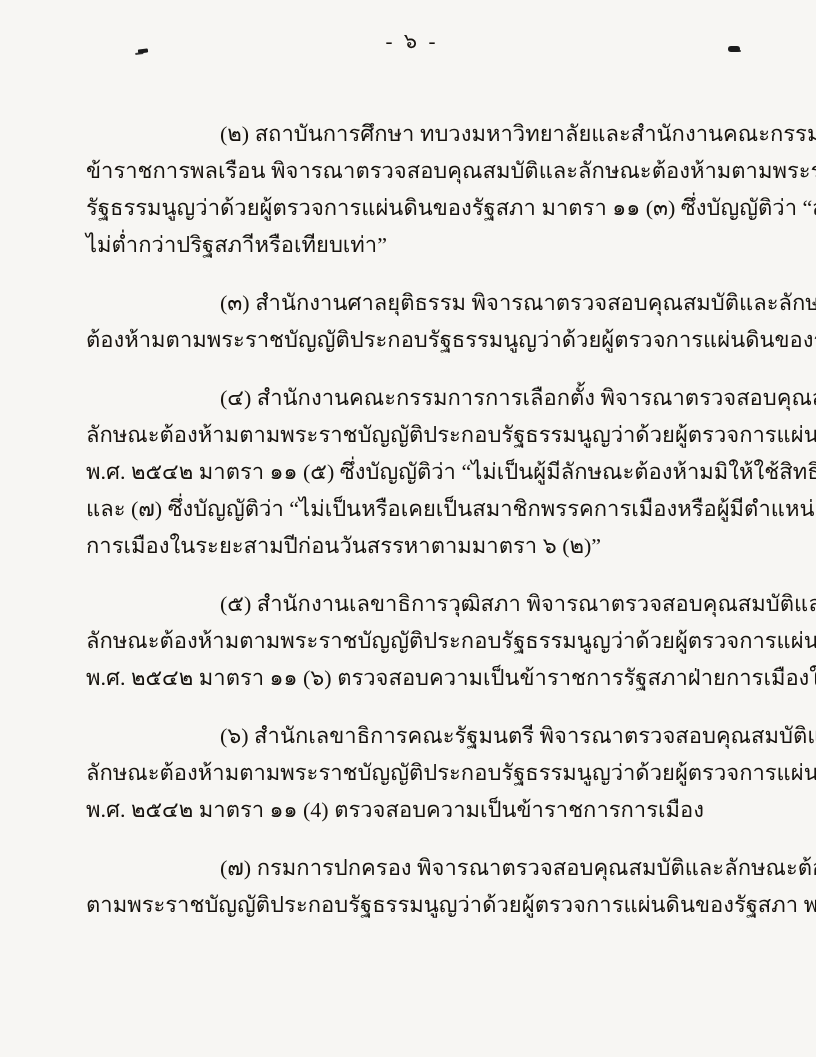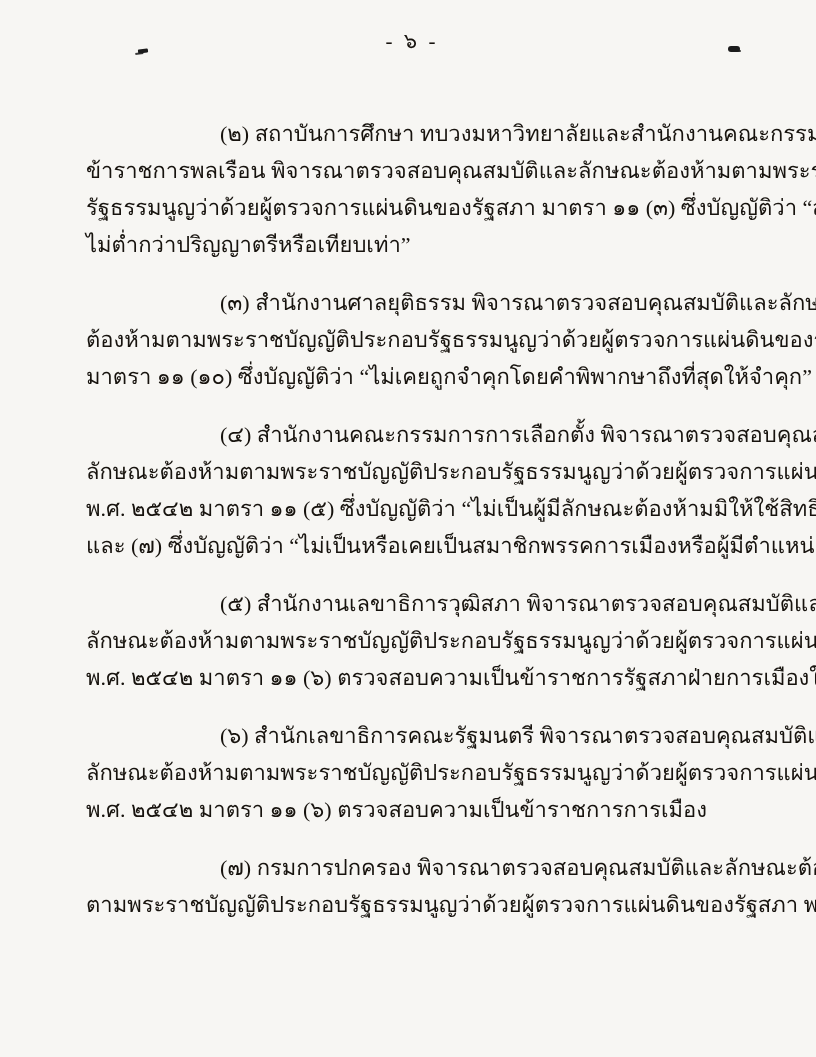--- a/index.html
+++ b/index.html
@@ -63,46 +63,46 @@
 <div class="artifact right"></div>
 
 <div class="doc">
 
   <div class="page-num">- ๖ -</div>
 
   <div class="para">
     <div class="line indent">(๒)  สถาบันการศึกษา ทบวงมหาวิทยาลัยและสำนักงานคณะกรรมการ</div>
     <div class="line">ข้าราชการพลเรือน พิจารณาตรวจสอบคุณสมบัติและลักษณะต้องห้ามตามพระราชบัญญัติประกอบ</div>
     <div class="line">รัฐธรรมนูญว่าด้วยผู้ตรวจการแผ่นดินของรัฐสภา มาตรา ๑๑ (๓) ซึ่งบัญญัติว่า “สำเร็จการศึกษา</div>
-    <div class="line">ไม่ต่ำกว่าปริญญาตรีหรือเทียบเท่า”</div>
+    <div class="line">ไม่ต่ำกว่าปริฐสภาีหรือเทียบเท่า”</div>
   </div>
 
   <div class="para">
     <div class="line indent">(๓)  สำนักงานศาลยุติธรรม  พิจารณาตรวจสอบคุณสมบัติและลักษณะ</div>
     <div class="line">ต้องห้ามตามพระราชบัญญัติประกอบรัฐธรรมนูญว่าด้วยผู้ตรวจการแผ่นดินของรัฐสภา พ.ศ. ๒๕๔๒</div>
-    <div class="line">มาตรา ๑๑ (๑๐)  ซึ่งบัญญัติว่า “ไม่เคยถูกจำคุกโดยคำพิพากษาถึงที่สุดให้จำคุก”</div>
   </div>
 
   <div class="para">
     <div class="line indent">(๔)  สำนักงานคณะกรรมการการเลือกตั้ง พิจารณาตรวจสอบคุณสมบัติและ</div>
     <div class="line">ลักษณะต้องห้ามตามพระราชบัญญัติประกอบรัฐธรรมนูญว่าด้วยผู้ตรวจการแผ่นดินของรัฐสภา</div>
     <div class="line">พ.ศ. ๒๕๔๒ มาตรา ๑๑ (๕) ซึ่งบัญญัติว่า “ไม่เป็นผู้มีลักษณะต้องห้ามมิให้ใช้สิทธิเลือกตั้ง”</div>
     <div class="line">และ (๗) ซึ่งบัญญัติว่า “ไม่เป็นหรือเคยเป็นสมาชิกพรรคการเมืองหรือผู้มีตำแหน่งอื่นของพรรค</div>
+    <div class="line">การเมืองในระยะสามปีก่อนวันสรรหาตามมาตรา ๖ (๒)”</div>
   </div>
 
   <div class="para">
     <div class="line indent">(๕)  สำนักงานเลขาธิการวุฒิสภา พิจารณาตรวจสอบคุณสมบัติและ</div>
     <div class="line">ลักษณะต้องห้ามตามพระราชบัญญัติประกอบรัฐธรรมนูญว่าด้วยผู้ตรวจการแผ่นดินของรัฐสภา</div>
     <div class="line">พ.ศ. ๒๕๔๒  มาตรา ๑๑ (๖)  ตรวจสอบความเป็นข้าราชการรัฐสภาฝ่ายการเมืองในสังกัดวุฒิสภา</div>
   </div>
 
   <div class="para">
     <div class="line indent">(๖)  สำนักเลขาธิการคณะรัฐมนตรี  พิจารณาตรวจสอบคุณสมบัติและ</div>
     <div class="line">ลักษณะต้องห้ามตามพระราชบัญญัติประกอบรัฐธรรมนูญว่าด้วยผู้ตรวจการแผ่นดินของรัฐสภา</div>
-    <div class="line">พ.ศ. ๒๕๔๒ มาตรา ๑๑ (๖) ตรวจสอบความเป็นข้าราชการการเมือง</div>
+    <div class="line">พ.ศ. ๒๕๔๒ มาตรา ๑๑ (4) ตรวจสอบความเป็นข้าราชการการเมือง</div>
   </div>
 
   <div class="para">
     <div class="line indent">(๗)  กรมการปกครอง พิจารณาตรวจสอบคุณสมบัติและลักษณะต้องห้าม</div>
     <div class="line">ตามพระราชบัญญัติประกอบรัฐธรรมนูญว่าด้วยผู้ตรวจการแผ่นดินของรัฐสภา พ.ศ. ๒๕๔๒</div>
   </div>
 
 </div>
 
 </body></html>

